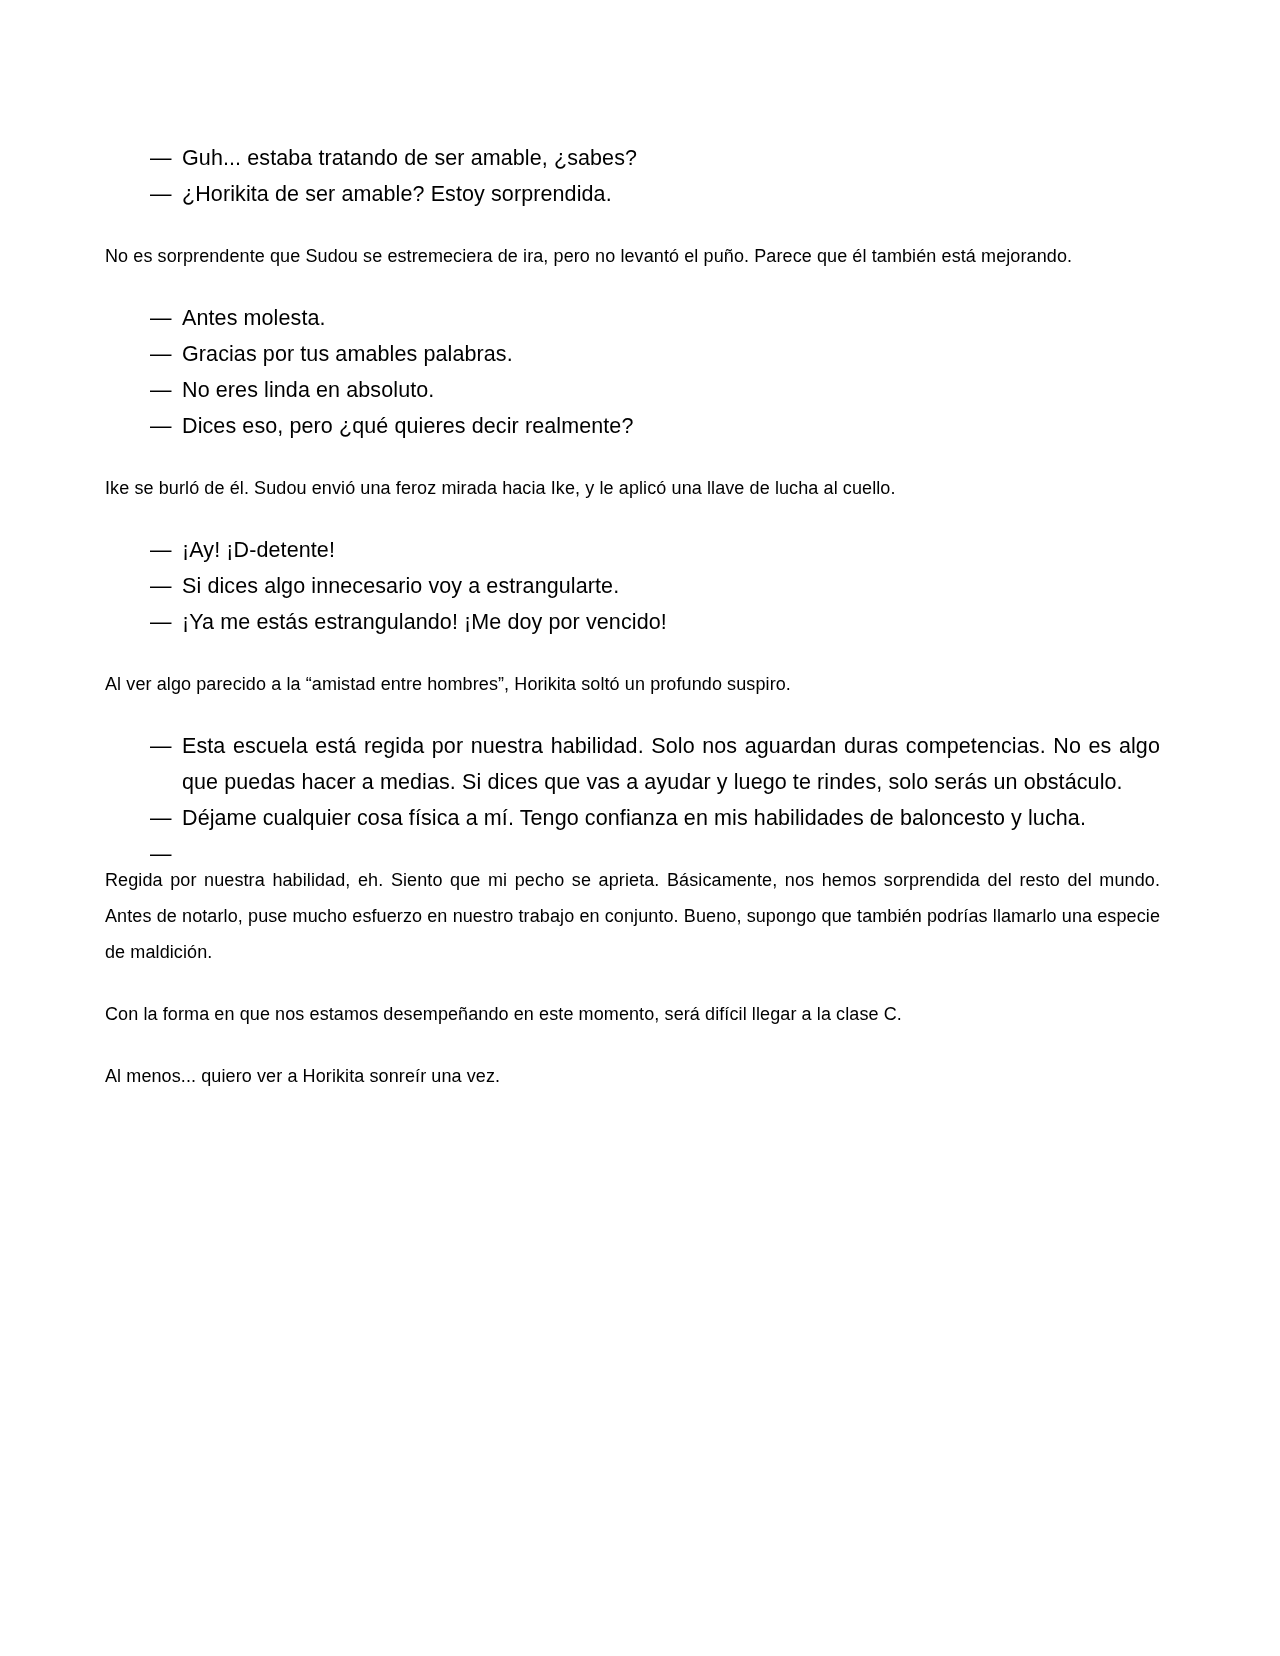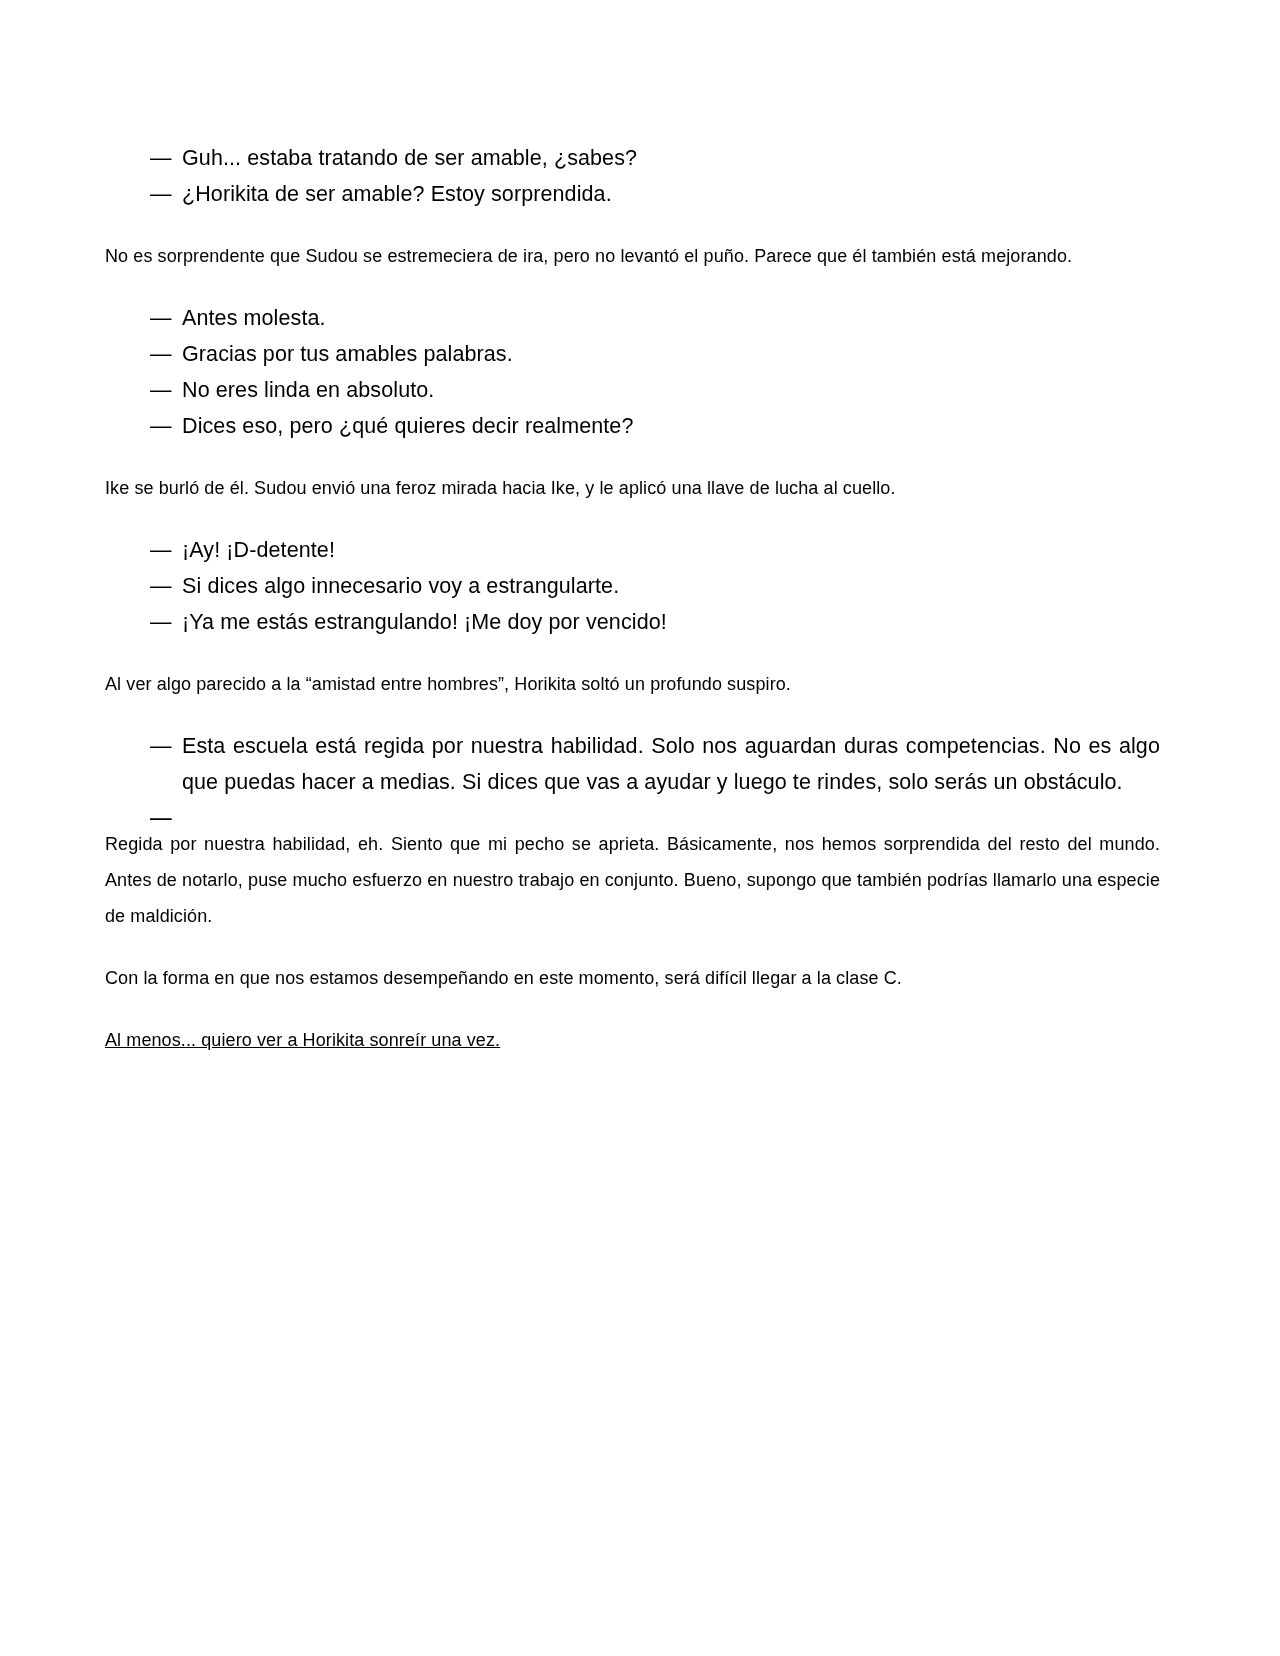--- a/index.html
+++ b/index.html
@@ -28,21 +28,20 @@
   p.para {
     margin: 0 0 26px 0;
     font-size: 18px;
     line-height: 36px;
     text-align: justify;
     text-justify: inter-word;
     letter-spacing: 0.1px;
   }
   p.para:last-child {
     margin-bottom: 3px;
-    text-decoration: underline;
   }
   ul.dialogue {
     list-style: none;
     margin: 0 0 26px 0;
     padding: 0 0 0 45px;
   }
   ul.dialogue li {
     position: relative;
     font-size: 21.5px;
     line-height: 36px;
@@ -86,21 +85,21 @@
     <ul class="dialogue">
       <li><span class="dash">—</span><span>¡Ay! ¡D-detente!</span></li>
       <li><span class="dash">—</span><span>Si dices algo innecesario voy a estrangularte.</span></li>
       <li><span class="dash">—</span><span>¡Ya me estás estrangulando! ¡Me doy por vencido!</span></li>
     </ul>
 
     <p class="para">Al ver algo parecido a la “amistad entre hombres”, Horikita soltó un profundo suspiro.</p>
 
     <ul class="dialogue">
       <li><span class="dash">—</span><span>Esta escuela está regida por nuestra habilidad. Solo nos aguardan duras competencias. No es algo que puedas hacer a medias. Si dices que vas a ayudar y luego te rindes, solo serás un obstáculo.</span></li>
-      <li><span class="dash">—</span></li>
+      <li><span class="dash">—</span><span>Déjame cualquier cosa física a mí. Tengo confianza en mis habilidades de baloncesto y lucha.</span></li>
       <li class="single"><span class="dash">—</span></li>
     </ul>
 
     <p class="para">Regida por nuestra habilidad, eh. Siento que mi pecho se aprieta. Básicamente, nos hemos sorprendida del resto del mundo. Antes de notarlo, puse mucho esfuerzo en nuestro trabajo en conjunto. Bueno, supongo que también podrías llamarlo una especie de maldición.</p>
     <p class="para">Con la forma en que nos estamos desempeñando en este momento, será difícil llegar a la clase C.</p>
     <p class="para">Al menos... quiero ver a Horikita sonreír una vez.</p>
 
   </div>
 </div>
 

